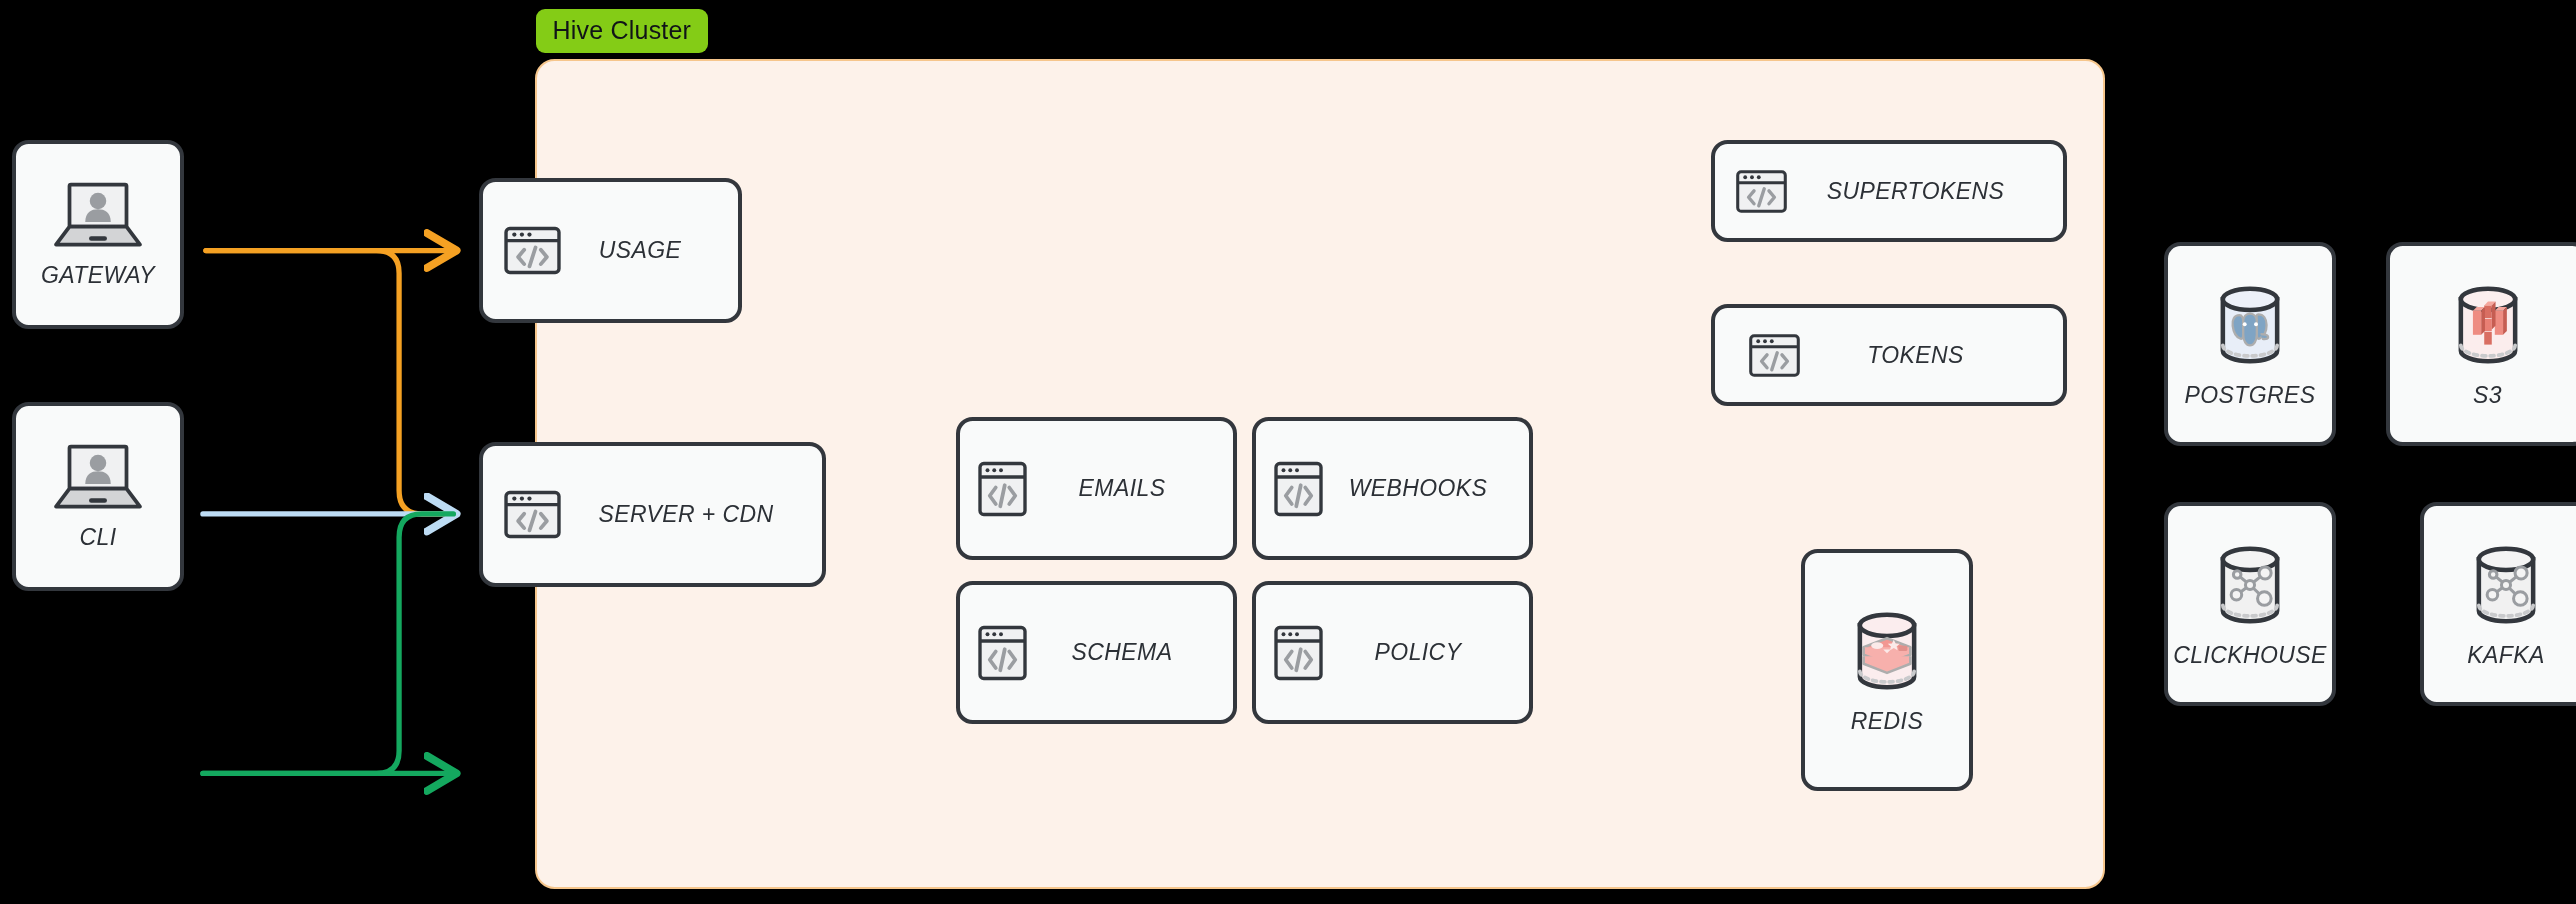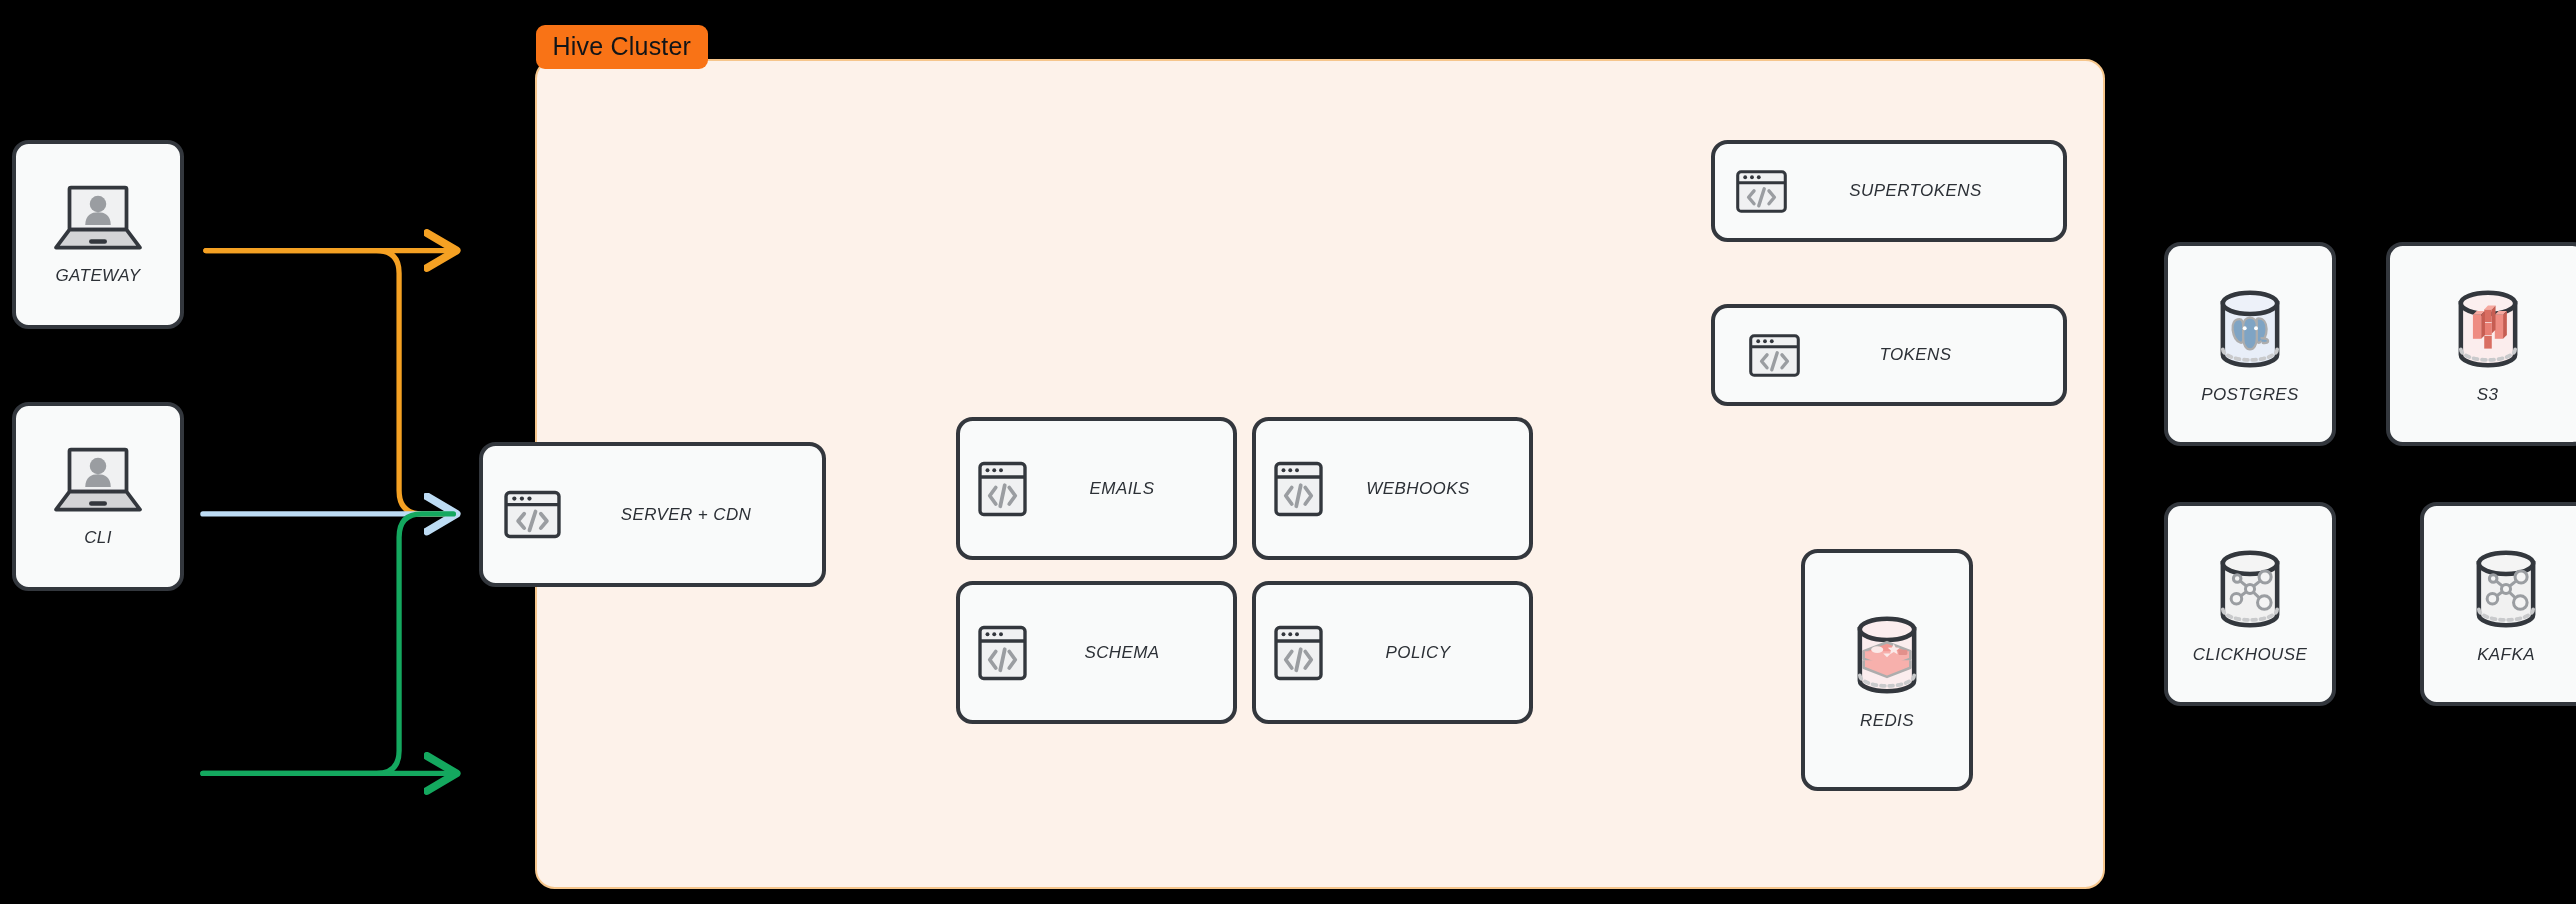--- a/index.html
+++ b/index.html
@@ -31,50 +31,49 @@
     height: 830px;
     background: #FDF2EA;
     border: 2.3px solid #F6C68C;
     border-radius: 19.6px;
     box-sizing: border-box;
   }
   .cluster-badge {
     position: absolute;
     left: 536px;
     top: 9px;
-    background: #f97316;
+    background: #84cc16;
     color: #111418;
     font-size: 25px;
     font-weight: 400;
     padding: 9px 16.6px 9.8px 16.6px;
     border-radius: 9px;
     line-height: 1;
     white-space: nowrap;
     letter-spacing: 0.2px;
-    margin-top: 16px;
   }
 
   
   .node {
     position: absolute;
     background: #F9FAFA;
     border: 4.5px solid #33373D;
     border-radius: 16.6px;
     box-sizing: border-box;
     display: flex;
     align-items: center;
   }
   .node.vert {
     flex-direction: column;
     justify-content: center;
   }
   .node-label {
     font-style: italic;
     color: #2C3036;
-    font-size: 17px;
+    font-size: 23px;
     letter-spacing: 0.4px;
     white-space: nowrap;
   }
 
   
   .node.horiz .icon-wrap {
     flex: 0 0 auto;
     display: flex;
     align-items: center;
     justify-content: center;
@@ -160,20 +159,35 @@
         <path d="M45,56 C45,43 53,39 62,39 C71,39 79,43 79,56 Z" fill="#9A9DA1"></path>
         <path d="M24,62 L100,62 L118,86 L6,86 Z" fill="#D3D4D6" stroke="#33373D" stroke-width="5" stroke-linejoin="round"></path>
         <rect x="50" y="75" width="24" height="6" rx="3" fill="#33373D"></rect>
         <line x1="24" y1="62" x2="100" y2="62" stroke="#33373D" stroke-width="3" stroke-dasharray="4 4"></line>
       </svg>
     </span>
     <span class="node-label">CLI</span>
   </div>
 
 
+  <div class="node horiz" style="left:479px; top:178px; width:263px; height:145px; padding:0 19.6px;">
+    <span class="icon-wrap">
+      <svg width="59" height="59" viewBox="0 0 78 78" aria-hidden="true">
+        <rect x="4" y="10" width="70" height="58" rx="5" fill="#F0F1F2" stroke="#33373D" stroke-width="4.5"></rect>
+        <path d="M4,26 L74,26" stroke="#33373D" stroke-width="4.5"></path>
+        <circle cx="15" cy="18" r="2.8" fill="#33373D"></circle>
+          <circle cx="25" cy="18" r="2.8" fill="#33373D"></circle>
+          <circle cx="35" cy="18" r="2.8" fill="#33373D"></circle>
+        <path d="M28,38 L20,47.5 L28,57" fill="none" stroke="#9A9DA1" stroke-width="5" stroke-linecap="round" stroke-linejoin="round"></path>
+        <path d="M50,38 L58,47.5 L50,57" fill="none" stroke="#9A9DA1" stroke-width="5" stroke-linecap="round" stroke-linejoin="round"></path>
+        <path d="M43,35 L35,60" fill="none" stroke="#9A9DA1" stroke-width="5" stroke-linecap="round"></path>
+      </svg>
+    </span>
+    <span class="node-label">USAGE</span>
+  </div>
 
   <div class="node horiz" style="left:479px; top:442px; width:347px; height:145px; padding:0 19.6px;gap:8px;">
     <span class="icon-wrap">
       <svg width="59" height="59" viewBox="0 0 78 78" aria-hidden="true">
         <rect x="4" y="10" width="70" height="58" rx="5" fill="#F0F1F2" stroke="#33373D" stroke-width="4.5"></rect>
         <path d="M4,26 L74,26" stroke="#33373D" stroke-width="4.5"></path>
         <circle cx="15" cy="18" r="2.8" fill="#33373D"></circle>
           <circle cx="25" cy="18" r="2.8" fill="#33373D"></circle>
           <circle cx="35" cy="18" r="2.8" fill="#33373D"></circle>
         <path d="M28,38 L20,47.5 L28,57" fill="none" stroke="#9A9DA1" stroke-width="5" stroke-linecap="round" stroke-linejoin="round"></path>

